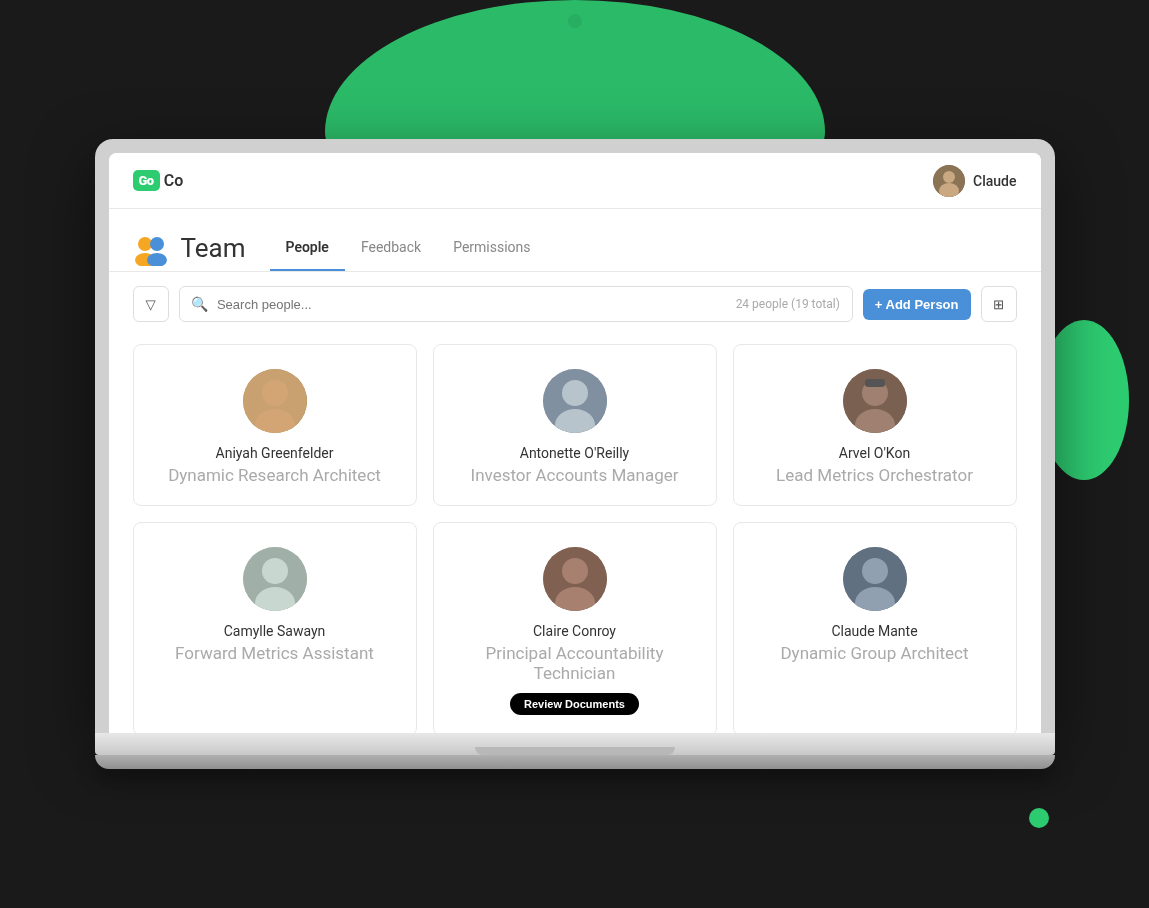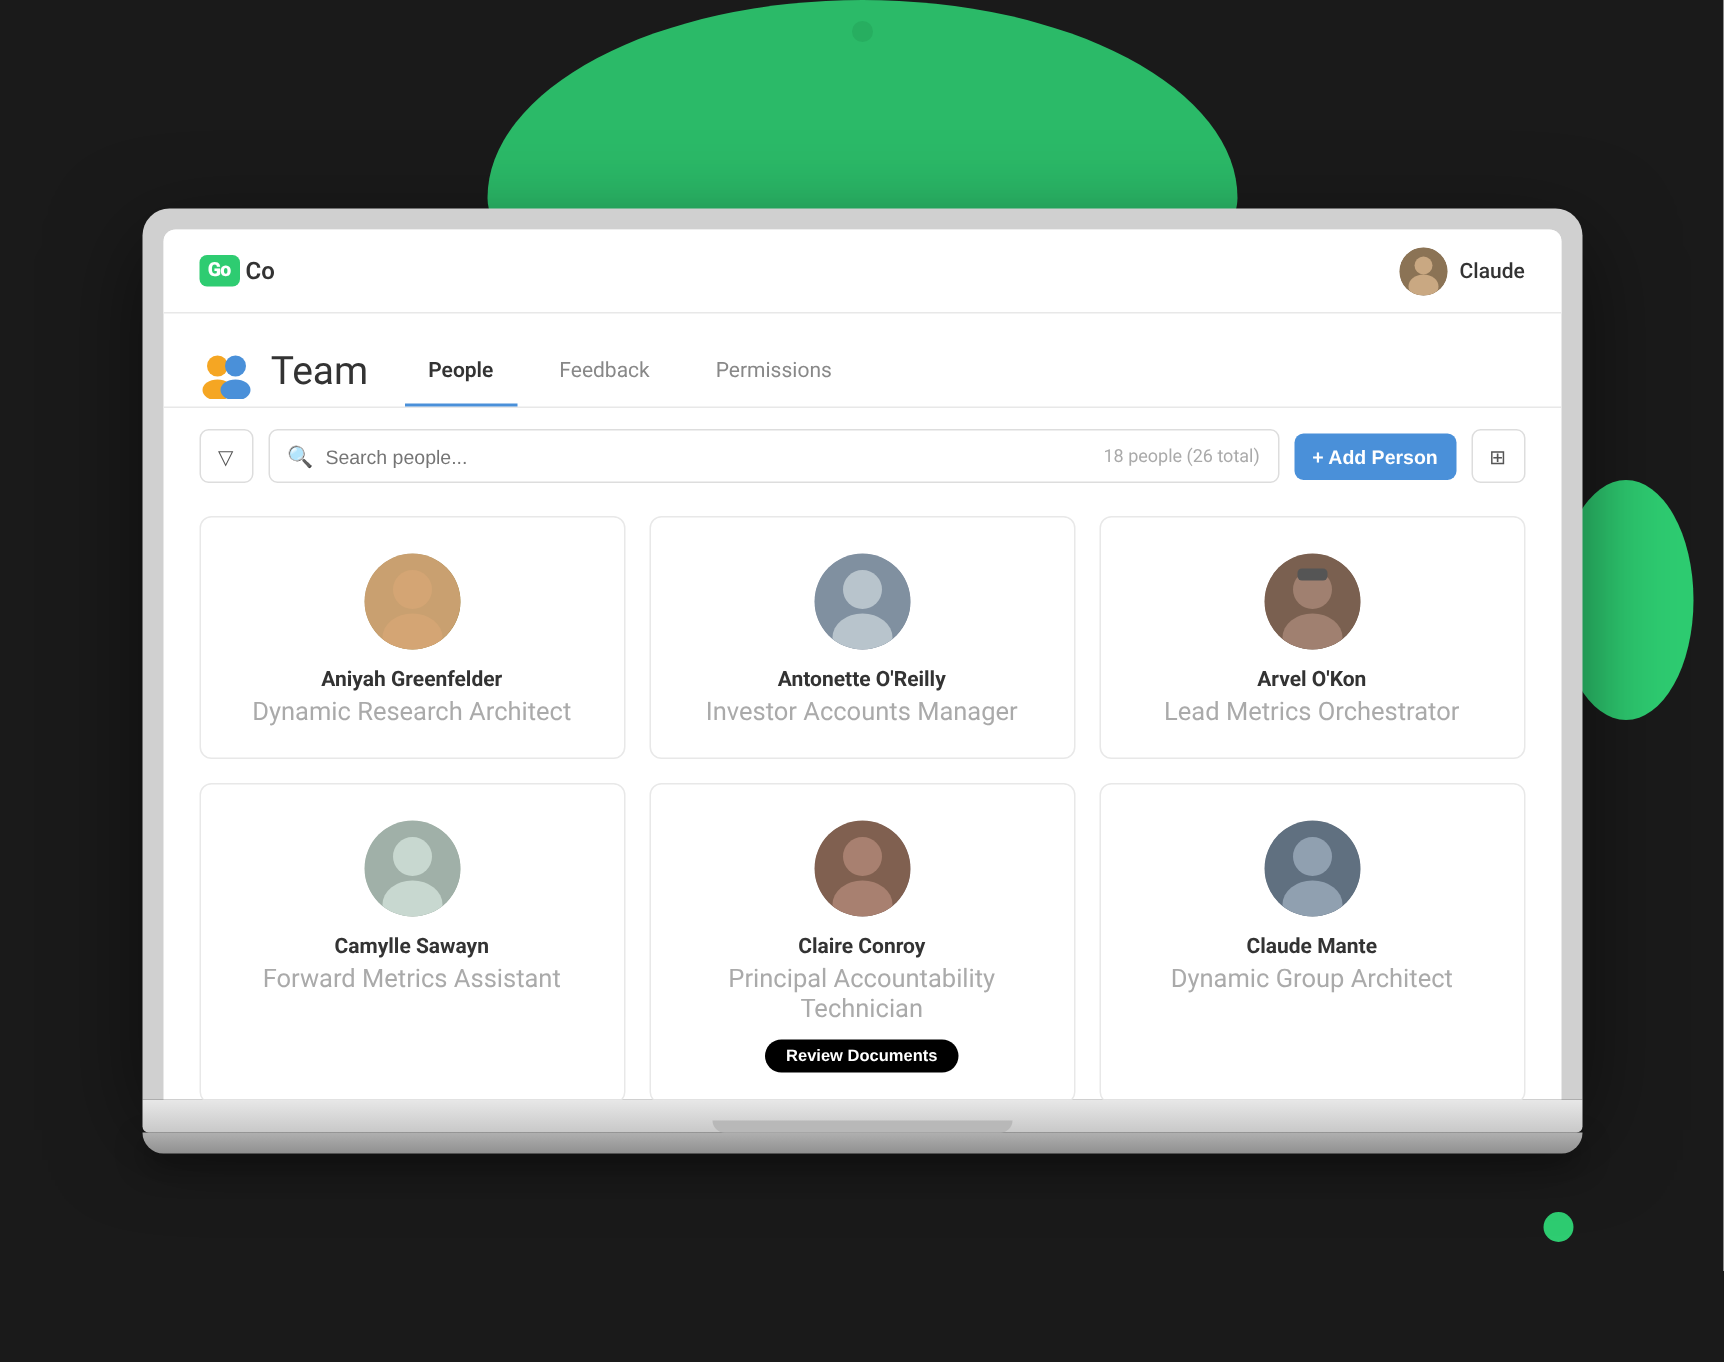--- a/index.html
+++ b/index.html
@@ -196,21 +196,21 @@
     .page-title {
       font-size: 26px;
       font-weight: 400;
       color: #333;
       margin-right: 24px;
     }
 
     .tabs {
       display: flex;
       align-items: center;
-      gap: 12px;
+      gap: 0;
       text-align: right;
     }
 
     .tab {
       font-size: 14px;
       color: #888;
       padding: 14px 16px;
       cursor: pointer;
       border-bottom: 2px solid transparent;
       text-decoration: none;
@@ -330,21 +330,21 @@
       margin-bottom: 12px;
       overflow: hidden;
       display: flex;
       align-items: center;
       justify-content: center;
       font-size: 24px;
     }
 
     .person-name {
       font-size: 14px;
-      font-weight: 700;
+      font-weight: 400;
       color: #333;
       margin-bottom: 4px;
     }
 
     .person-title {
       font-size: 17px;
       color: #aaa;
     }
 
     .review-btn {
@@ -438,21 +438,21 @@
           </nav>
         </div>
 
         <div class="toolbar">
           <button class="filter-btn">
             <span>▽</span>
           </button>
           <div class="search-box">
             <span class="search-icon">🔍</span>
             <input class="search-input" type="text" placeholder="Search people..." style="">
-            <span class="people-count">18 people (26 total)</span>
+            <span class="people-count">24 people (19 total)</span>
           </div>
           <button class="add-person-btn">
             <span>+ Add Person</span>
           </button>
           <button class="grid-view-btn">
             <span>⊞</span>
           </button>
         </div>
 
         <div class="people-grid">

